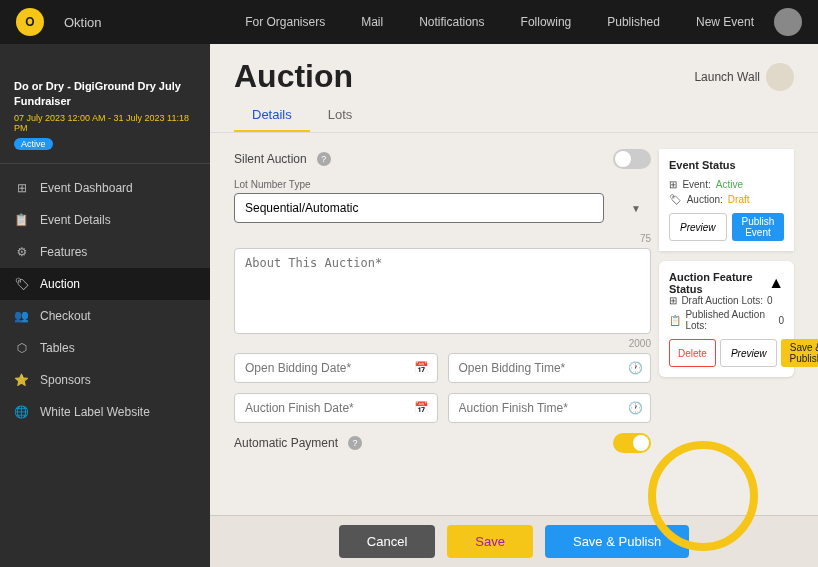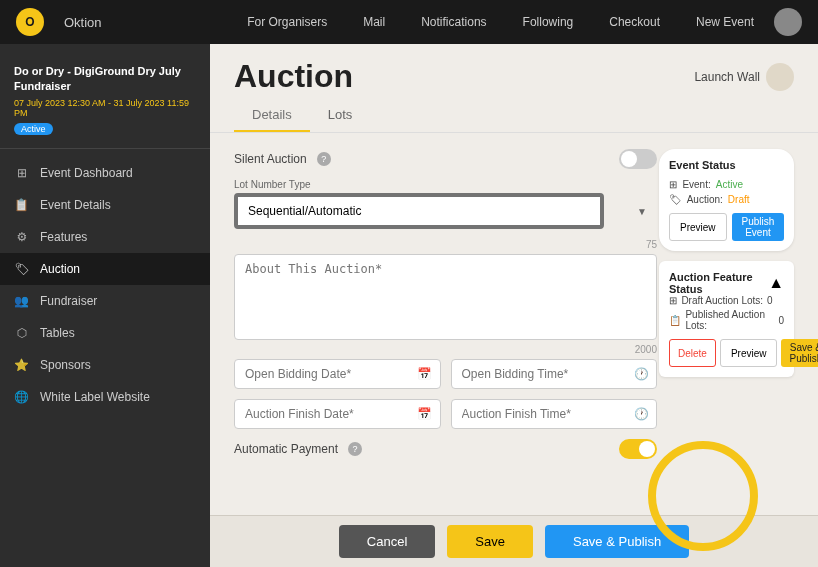--- a/index.html
+++ b/index.html
@@ -10,120 +10,120 @@
     .top-nav-logo { width: 28px; height: 28px; background: #f5c518; border-radius: 50%; display: flex; align-items: center; justify-content: center; font-weight: bold; font-size: 12px; color: #1a1a1a; flex-shrink: 0; }
     .top-nav-brand { color: #ccc; font-size: 13px; margin-right: auto; }
     .top-nav-links { display: flex; gap: 36px; }
     .top-nav-link { color: #ccc; font-size: 12px; cursor: pointer; }
     .top-nav-avatar { width: 28px; height: 28px; background: #888; border-radius: 50%; }
 
     
     .main-layout { display: flex; height: calc(567px - 44px); }
 
     
-    .sidebar { width: 210px; background: #2d2d2d; flex-shrink: 0; padding: 12px 0; overflow-y: auto; }
+    .sidebar { width: 210px; background: #2d2d2d; flex-shrink: 0; padding: 27px 0; overflow-y: auto; }
     .sidebar-event-info { padding: 8px 14px 12px; border-bottom: 1px solid #444; }
     .sidebar-event-title { color: #fff; font-size: 11px; font-weight: 600; line-height: 1.4; }
     .sidebar-event-date { color: #f5c518; font-size: 9px; margin-top: 3px; }
     .sidebar-status-badge { display: inline-block; background: #2196f3; color: #fff; font-size: 9px; padding: 1px 7px; border-radius: 10px; margin-top: 5px; }
     .sidebar-nav { margin-top: 8px; }
     .sidebar-item { display: flex; align-items: center; gap: 10px; padding: 8px 14px; cursor: pointer; color: #ccc; font-size: 12px; }
     .sidebar-item.active { background: #1a1a1a; color: #fff; }
     .sidebar-icon { width: 16px; height: 16px; display: flex; align-items: center; justify-content: center; opacity: 0.8; }
 
     
     .content-area { flex: 1; display: flex; flex-direction: column; background: #f0ede8; overflow: hidden; }
     .content-header { padding: 14px 24px 0; display: flex; align-items: center; justify-content: space-between; }
     .content-title { font-size: 32px; font-weight: 700; color: #222; }
     .launch-wall-btn { display: flex; align-items: center; gap: 6px; background: transparent; border: none; cursor: pointer; font-size: 12px; color: #444; }
     .launch-wall-icon { width: 28px; height: 28px; background: #e0d8c8; border-radius: 50%; }
 
     
     .tabs { display: flex; gap: 0; padding: 0 24px; border-bottom: 1px solid #ddd; margin-top: 4px; }
     .tab { padding: 8px 18px; font-size: 13px; cursor: pointer; color: #666; border-bottom: 2px solid transparent; }
-    .tab.active { color: #737373; border-bottom: 2px solid #f5c518; font-weight: 500; }
-
-    
-    .form-content { display: flex; flex: 1; overflow: hidden; padding: 16px 24px 0; gap: 2px; }
+    .tab.active { color: #1d4ed8; border-bottom: 2px solid #f5c518; font-weight: 500; }
+
+    
+    .form-content { display: flex; flex: 1; overflow: hidden; padding: 16px 24px 0; gap: 8px; }
     .form-main { flex: 1; overflow-y: auto; }
     .form-sidebar { width: 135px; flex-shrink: 0; }
 
     .form-row { margin-bottom: 10px; display: flex; align-items: center; gap: 10px; }
     .form-label { font-size: 12px; color: #444; }
     .form-toggle { width: 38px; height: 20px; background: #ccc; border-radius: 10px; position: relative; cursor: pointer; }
     .form-toggle.on { background: #f5c518; }
     .form-toggle-knob { width: 16px; height: 16px; background: #fff; border-radius: 50%; position: absolute; top: 2px; left: 2px; transition: left 0.2s; }
     .form-toggle.on .form-toggle-knob { left: 20px; }
     .help-icon { width: 14px; height: 14px; background: #aaa; border-radius: 50%; display: flex; align-items: center; justify-content: center; color: #fff; font-size: 9px; cursor: pointer; }
 
     .select-wrapper { position: relative; }
-    .form-select { width: 370px; padding: 7px 30px 7px 10px; border: 4px solid #737373; border-radius: 4px; background: #fff; font-size: 12px; appearance: none; cursor: pointer; }
+    .form-select { width: 370px; padding: 7px 30px 7px 10px; border: 1px solid #737373; border-radius: 4px; background: #fff; font-size: 12px; appearance: none; cursor: pointer; }
     .select-arrow { position: absolute; right: 10px; top: 50%; transform: translateY(-50%); color: #666; font-size: 10px; pointer-events: none; }
 
     .form-input { width: 100%; padding: 7px 10px; border: 1px solid #ccc; border-radius: 4px; background: #fff; font-size: 12px; color: #999; }
 
     .form-textarea { width: 100%; padding: 7px 10px; border: 1px solid #ccc; border-radius: 4px; background: #fff; font-size: 12px; color: #999; height: 86px; resize: none; }
 
     .date-row { display: flex; gap: 10px; margin-bottom: 10px; }
     .date-input-wrap { flex: 1; position: relative; }
     .date-input { width: 100%; padding: 7px 30px 7px 10px; border: 1px solid #ccc; border-radius: 4px; background: #fff; font-size: 12px; color: #999; }
     .cal-icon { position: absolute; right: 8px; top: 50%; transform: translateY(-50%); color: #666; font-size: 12px; cursor: pointer; }
 
     
-    .status-card { background: #fff; border-radius: 16px; padding: 10px; margin-bottom: 10px; box-shadow: 0 1px 3px rgba(0,0,0,0.1); }
+    .status-card { background: #fff; border-radius: 0; padding: 10px; margin-bottom: 10px; box-shadow: 0 1px 3px rgba(0,0,0,0.1); }
     .status-card-title { font-size: 11px; font-weight: 600; color: #222; margin-bottom: 8px; }
     .status-item { display: flex; align-items: center; gap: 5px; font-size: 10px; color: #444; margin-bottom: 4px; }
     .status-text-green { color: #4caf50; }
     .status-text-orange { color: #ff9800; }
     .status-btns { display: flex; gap: 5px; margin-top: 8px; }
-    .btn-preview { padding: 3px 10px; border: 1px solid #ccc; border-radius: 3px; background: #fff; font-size: 10px; cursor: pointer; }
+    .btn-preview { padding: 3px 10px; border: 1px solid #ccc; border-radius: 3px; background: #fff; font-size: 10px; cursor: pointer; font-style: italic; }
     .btn-publish { padding: 3px 10px; border: none; border-radius: 3px; background: #2196f3; color: #fff; font-size: 10px; cursor: pointer; }
 
     .feature-card { background: #fff; border-radius: 6px; padding: 10px; box-shadow: 0 1px 3px rgba(0,0,0,0.1); }
     .feature-card-header { display: flex; align-items: center; justify-content: space-between; }
     .feature-card-title { font-size: 11px; font-weight: 600; color: #222; }
     .feature-item { font-size: 10px; color: #444; margin-bottom: 3px; display: flex; align-items: center; gap: 4px; }
     .feature-btns { display: flex; gap: 4px; margin-top: 8px; }
     .btn-delete { padding: 3px 8px; border: 1px solid #f44336; border-radius: 3px; background: #fff; color: #f44336; font-size: 10px; cursor: pointer; }
     .btn-save-pub { padding: 3px 8px; border: none; border-radius: 3px; background: #f5c518; color: #222; font-size: 10px; cursor: pointer; }
 
     
     .bottom-bar { height: 52px; background: #e8e4dd; display: flex; align-items: center; justify-content: center; gap: 12px; border-top: 1px solid #d0cbc2; flex-shrink: 0; }
     .btn-cancel { padding: 9px 28px; background: #555; color: #fff; border: none; border-radius: 4px; font-size: 13px; cursor: pointer; text-align: center; }
-    .btn-save { padding: 9px 28px; background: #f5c518; color: #000000; border: none; border-radius: 4px; font-size: 13px; cursor: pointer; font-weight: 500; }
+    .btn-save { padding: 9px 28px; background: #f5c518; color: #a21caf; border: none; border-radius: 4px; font-size: 13px; cursor: pointer; font-weight: 500; }
     .btn-save-publish { padding: 9px 28px; background: #2196f3; color: #fff; border: none; border-radius: 4px; font-size: 13px; cursor: pointer; font-weight: 500; }
 
     
     .highlight-ring { position: absolute; bottom: 16px; right: 60px; width: 110px; height: 110px; border-radius: 50%; border: 8px solid #f5c518; pointer-events: none; z-index: 100; display: flex; align-items: center; justify-content: center; }
   </style>
 </head>
 <body>
 
 <nav class="top-nav">
   <div class="top-nav-logo">
     <span>O</span>
   </div>
   <span class="top-nav-brand">Oktion</span>
   <div class="top-nav-links">
     <span class="top-nav-link">For Organisers</span>
     <span class="top-nav-link">Mail</span>
     <span class="top-nav-link">Notifications</span>
     <span class="top-nav-link">Following</span>
-    <span class="top-nav-link">Checkout</span>
+    <span class="top-nav-link">Published</span>
     <span class="top-nav-link">New Event</span>
   </div>
   <div class="top-nav-avatar"></div>
 </nav>
 
 <div class="main-layout">
 
   <aside class="sidebar">
     <div class="sidebar-event-info">
       <div class="sidebar-event-title">Do or Dry - DigiGround Dry July Fundraiser</div>
-      <div class="sidebar-event-date">07 July 2023 12:30 AM - 31 July 2023 11:59 PM</div>
+      <div class="sidebar-event-date">07 July 2023 12:00 AM - 31 July 2023 11:18 PM</div>
       <span class="sidebar-status-badge">Active</span>
     </div>
     <nav class="sidebar-nav">
       <div class="sidebar-item">
         <span class="sidebar-icon">⊞</span>
         <span>Event Dashboard</span>
       </div>
       <div class="sidebar-item">
         <span class="sidebar-icon">📋</span>
         <span>Event Details</span>
@@ -131,21 +131,21 @@
       <div class="sidebar-item">
         <span class="sidebar-icon">⚙</span>
         <span>Features</span>
       </div>
       <div class="sidebar-item active">
         <span class="sidebar-icon">🏷</span>
         <span>Auction</span>
       </div>
       <div class="sidebar-item">
         <span class="sidebar-icon">👥</span>
-        <span>Fundraiser</span>
+        <span>Checkout</span>
       </div>
       <div class="sidebar-item">
         <span class="sidebar-icon">⬡</span>
         <span>Tables</span>
       </div>
       <div class="sidebar-item">
         <span class="sidebar-icon">⭐</span>
         <span>Sponsors</span>
       </div>
       <div class="sidebar-item">

